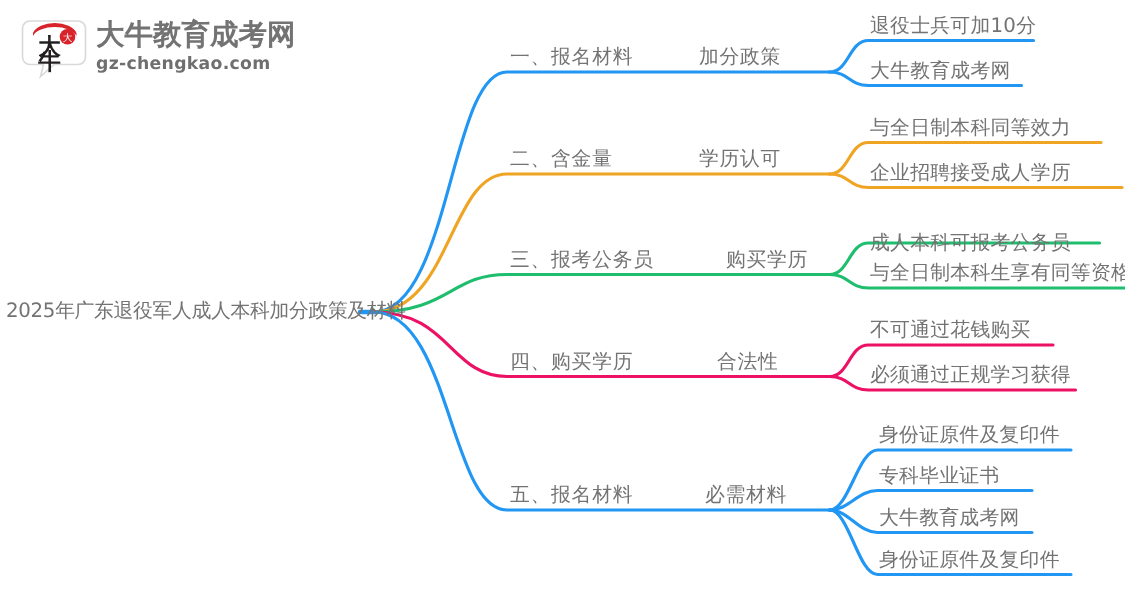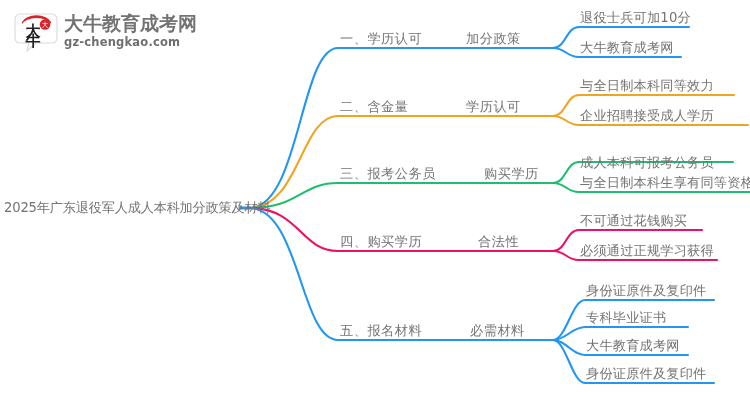--- a/index.html
+++ b/index.html
@@ -137,21 +137,21 @@
       <path d="M249 208 C300 208 300 340 338 340 H553" stroke="#2196f3"></path>
       <path d="M553 340 C566 340 572 300 585 300 H714" stroke="#2196f3"></path>
       <path d="M553 340 C566 340 572 327 585 327 H688" stroke="#2196f3"></path>
       <path d="M553 340 C566 340 572 355 585 355 H688" stroke="#2196f3"></path>
       <path d="M553 340 C566 340 572 383 585 383 H714" stroke="#2196f3"></path>
     </g>
   </svg>
 
   <div class="node-text" id="root-label">2025年广东退役军人成人本科加分政策及材料</div>
 
-  <div class="node-text lvl1" style="left:340px; top:32px;">一、学历认可</div>
+  <div class="node-text lvl1" style="left:340px; top:32px;">一、报名材料</div>
   <div class="node-text lvl2" style="left:466px; top:32px;">加分政策</div>
   <div class="node-text leaf" style="left:580px; top:11px;">退役士兵可加10分</div>
   <div class="node-text leaf" style="left:580px; top:41px;">大牛教育成考网</div>
 
   <div class="node-text lvl1" style="left:340px; top:100px;">二、含金量</div>
   <div class="node-text lvl2" style="left:466px; top:100px;">学历认可</div>
   <div class="node-text leaf" style="left:580px; top:79px;">与全日制本科同等效力</div>
   <div class="node-text leaf" style="left:580px; top:109px;">企业招聘接受成人学历</div>
 
   <div class="node-text lvl1" style="left:340px; top:167px;">三、报考公务员</div>

